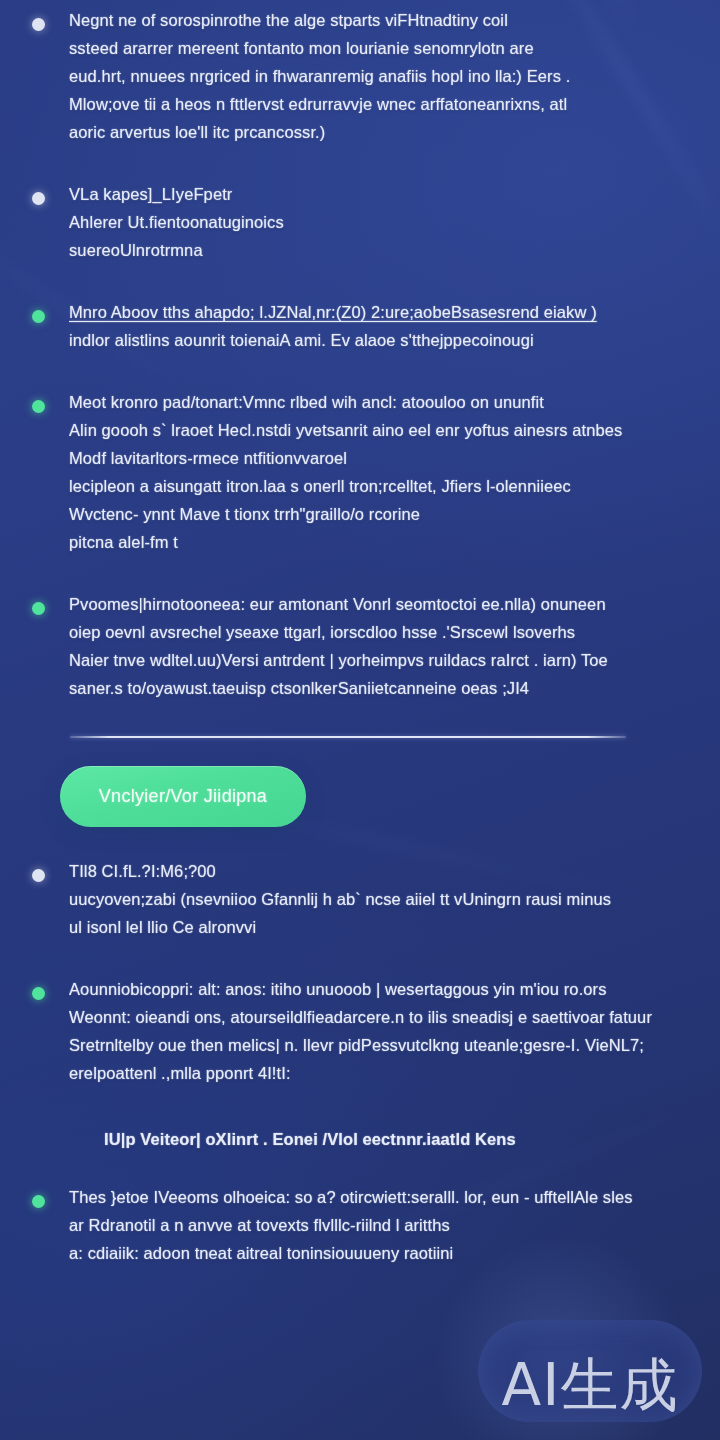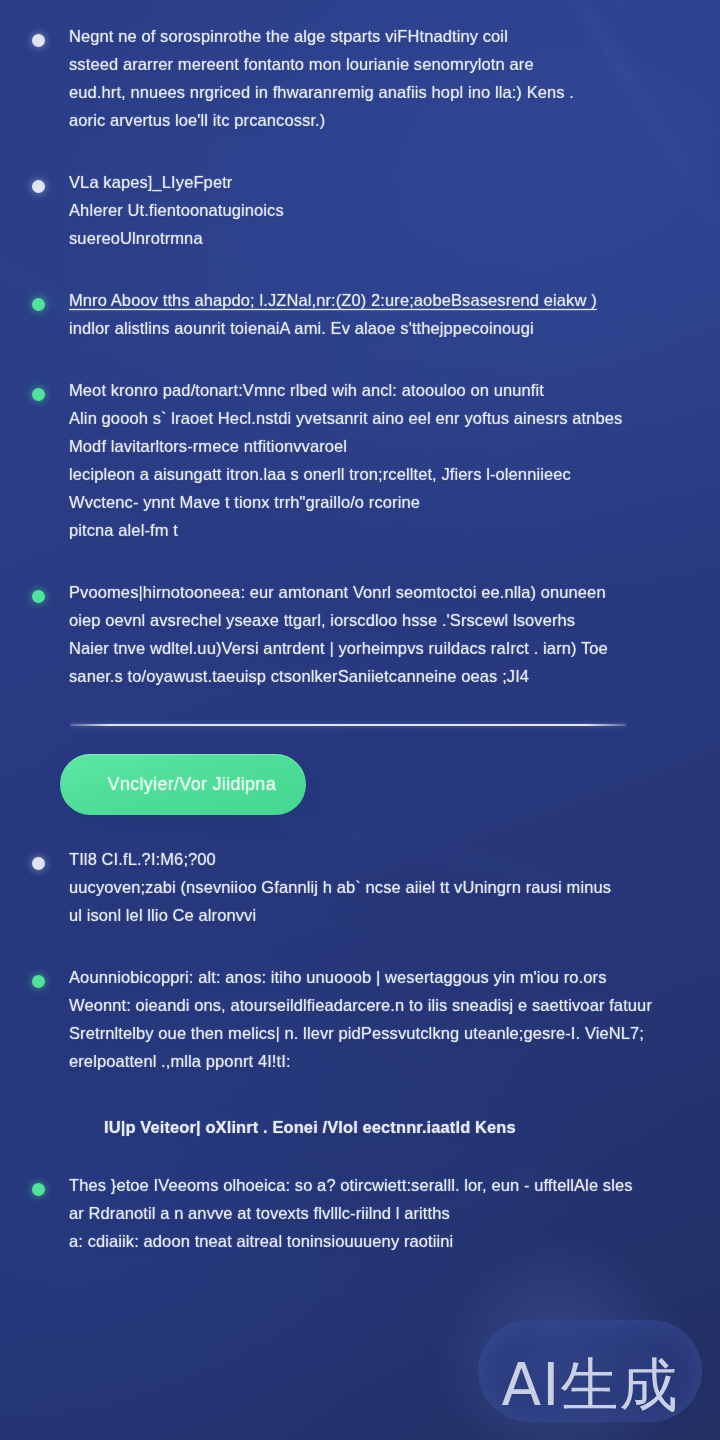--- a/index.html
+++ b/index.html
@@ -42,21 +42,21 @@
     position: absolute; left: 430px; top: 1230px; width: 260px; height: 260px;
     border-radius: 50%;
     background: radial-gradient(circle, rgba(120,150,230,0.22) 0%, rgba(120,150,230,0) 68%);
     pointer-events: none;
   }
 
   
   .content {
     position: relative;
     z-index: 2;
-    padding: 22px 44px 0 24px;
+    padding: 6px 44px 0 24px;
     box-sizing: border-box;
   }
 
   
   .bullet-block {
     position: relative;
     display: flex;
     align-items: flex-start;
     margin: 0 0 34px 0;
   }
@@ -108,21 +108,21 @@
     min-width: 246px;
     padding: 20px 30px;
     box-sizing: border-box;
     border: none;
     border-radius: 34px;
     background: linear-gradient(165deg, #5ce8a4 0%, #4ede99 45%, #45d693 100%);
     color: #f2fff8;
     font-family: "Liberation Sans", sans-serif;
     font-size: 18px;
     letter-spacing: .3px;
-    text-align: right;
+    text-align: center;
     cursor: pointer;
     box-shadow: 0 6px 18px rgba(24,60,110,0.35), inset 0 1px 0 rgba(255,255,255,0.28);
     text-shadow: 0 0 2px rgba(255,255,255,0.55);
     filter: blur(0.2px);
   }
 
   
   .note-row {
     padding: 4px 0 30px 80px;
   }
@@ -165,21 +165,22 @@
   <div class="streak streak-e"></div>
   <div class="glow-a"></div>
 
   <div class="content">
 
     <div class="bullet-block">
       <div class="bullet-dot dot-white"></div>
       <div class="lines">
         <div class="line">Negnt ne of sorospinrothe the alge stparts viFHtnadtiny coil</div>
         <div class="line">ssteed ararrer mereent fontanto mon lourianie senomrylotn are</div>
-        <div class="line">eud.hrt, nnuees nrgriced in fhwaranremig anafiis hopl ino lla:) Kens .</div>
+        <div class="line">eud.hrt, nnuees nrgriced in fhwaranremig anafiis hopl ino lla:) Eers .</div>
+        <div class="line">Mlow;ove tii a heos n fttlervst edrurravvje wnec arffatoneanrixns, atl</div>
         <div class="line">aoric arvertus loe'll itc prcancossr.)</div>
       </div>
     </div>
 
     <div class="bullet-block">
       <div class="bullet-dot dot-white"></div>
       <div class="lines">
         <div class="line">VLa kapes]_LIyeFpetr</div>
         <div class="line">Ahlerer Ut.fientoonatuginoics</div>
         <div class="line">suereoUlnrotrmna</div>

